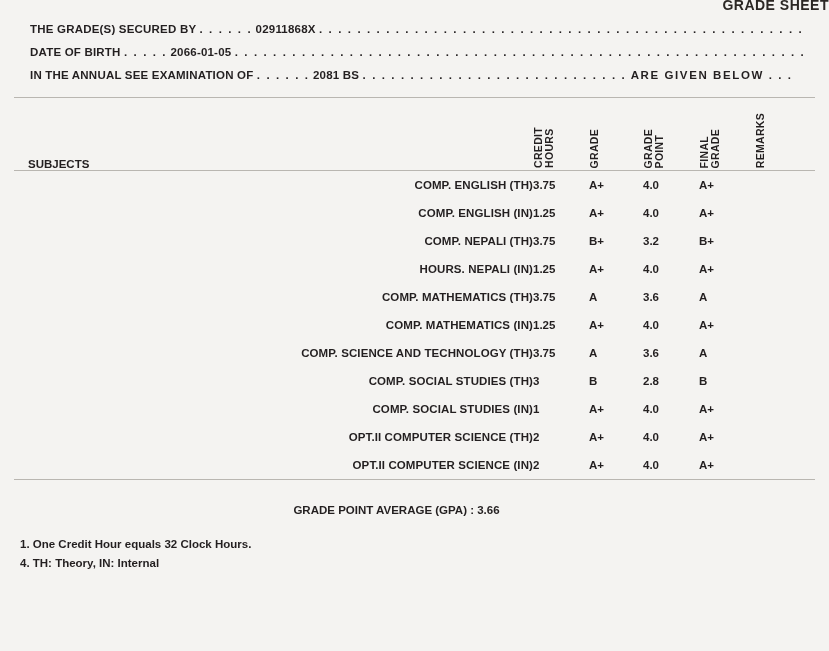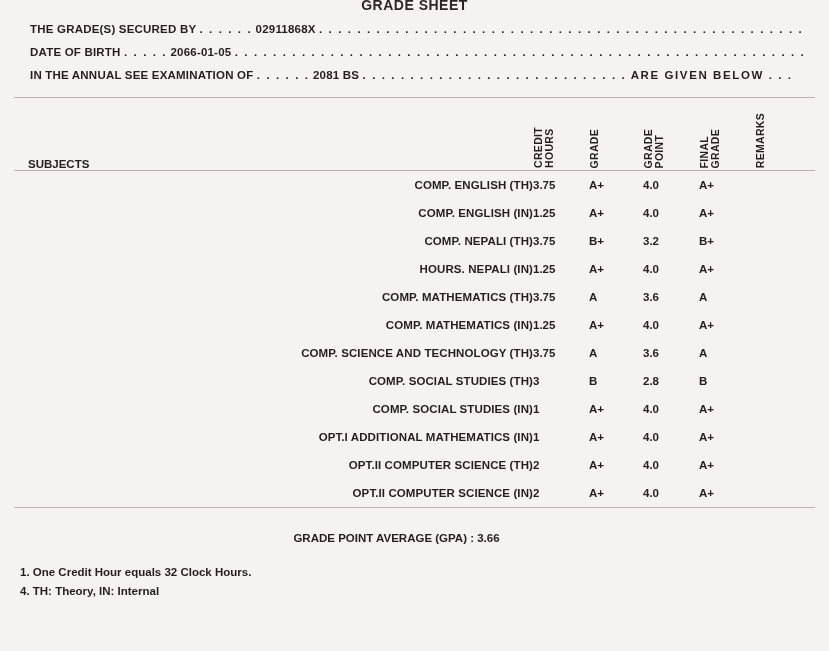--- a/index.html
+++ b/index.html
@@ -15,21 +15,21 @@
     overflow: hidden;
   }
   .sheet {
     position: relative;
     width: 829px;
     height: 651px;
     background: #f4f3f1;
     box-sizing: border-box;
   }
   .doc-title {
-    text-align: center;
+    text-align: right;
     font-size: 14px;
     font-weight: bold;
     letter-spacing: 0.5px;
     color: #2b2724;
     margin: 0;
     padding-top: 0px;
     height: 10px;
     overflow: hidden;
     line-height: 10px;
   }
@@ -239,28 +239,20 @@
           </tr>
           <tr>
             <td class="subject">COMP. SOCIAL STUDIES (IN)</td>
             <td class="num">1</td>
             <td class="num">A+</td>
             <td class="num">4.0</td>
             <td class="num">A+</td>
             <td class="num"></td>
           </tr>
           <tr>
-            <td class="subject">OPT.I ADDITIONAL MATHEMATICS (IN)</td>
-            <td class="num">1</td>
-            <td class="num">A+</td>
-            <td class="num">4.0</td>
-            <td class="num">A+</td>
-            <td class="num"></td>
-          </tr>
-          <tr>
             <td class="subject">OPT.II COMPUTER SCIENCE (TH)</td>
             <td class="num">2</td>
             <td class="num">A+</td>
             <td class="num">4.0</td>
             <td class="num">A+</td>
             <td class="num"></td>
           </tr>
           <tr>
             <td class="subject">OPT.II COMPUTER SCIENCE (IN)</td>
             <td class="num">2</td>

